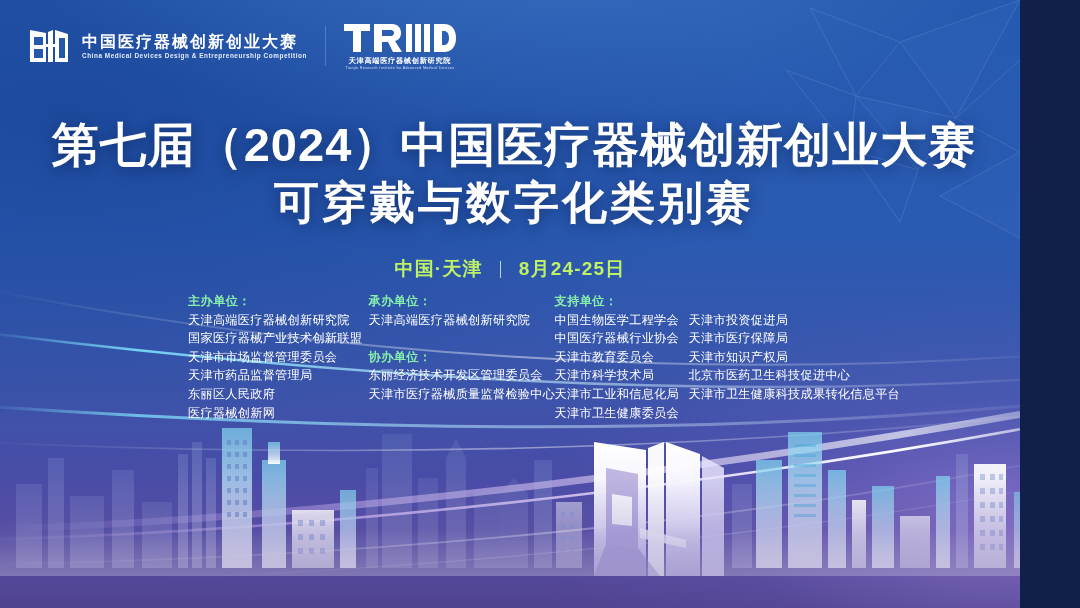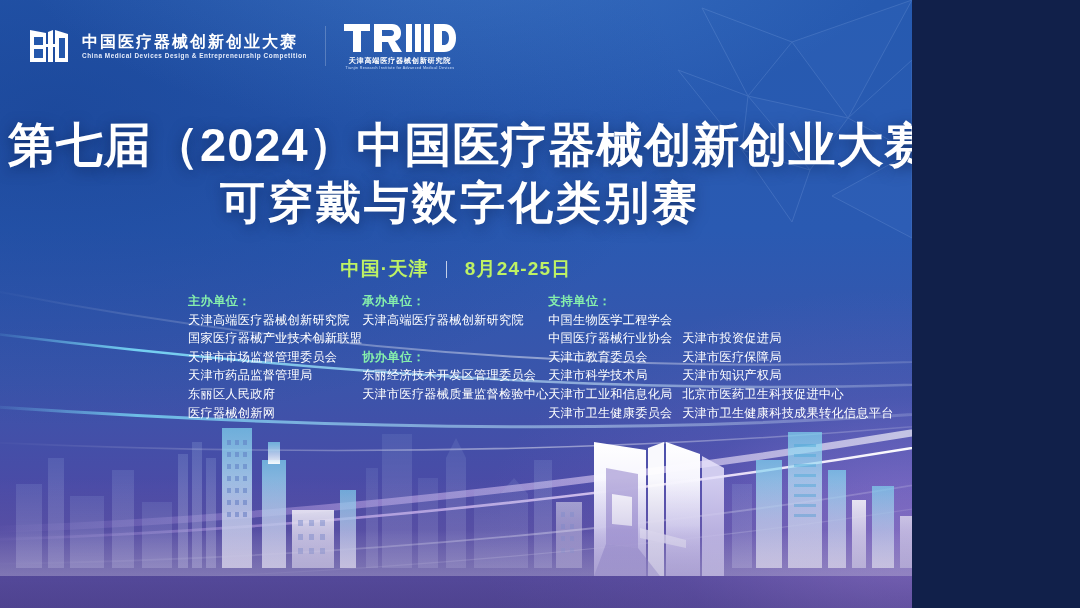--- a/index.html
+++ b/index.html
@@ -2,21 +2,21 @@
 <html><head>
 <meta charset="utf-8">
 <style>
   html, body {
     margin: 0;
     padding: 0;
     background: #11204a;
   }
   #poster {
     position: relative;
-    width: 912px;
+    width: 1020px;
     height: 608px;
     overflow: hidden;
     font-family: "Liberation Sans", "DejaVu Sans", sans-serif;
     background: #2458ac;
   }
 
   
   .bg-base {
     position: absolute; inset: 0;
     background:
@@ -101,21 +101,21 @@
     display: inline-block; width: 1px; height: 17px;
     background: rgba(255,255,255,.72);
     margin: 0 11px; vertical-align: -3px;
   }
 
   
   .orgs { position: absolute; top: 292px; left: 188px; right: 120px; }
   .org-cols { display: flex; align-items: flex-start; }
   .org-col-1 { width: 182px; }
   .org-col-2 { width: 186px; }
-  .org-col-3 { display: flex; align-items: flex-end; }
+  .org-col-3 { display: flex; align-items: flex-start; }
   .org-sub-a { width: 134px; }
   .org-sub-b { width: auto; }
 
   .org-head {
     color: #86efac; font-size: 12.2px; font-weight: 700;
     letter-spacing: .4px; line-height: 18.6px; white-space: nowrap;
   }
   .org-item {
     color: #ffffff; font-size: 12.2px; font-weight: 400;
     letter-spacing: .25px; line-height: 18.6px; white-space: nowrap;

